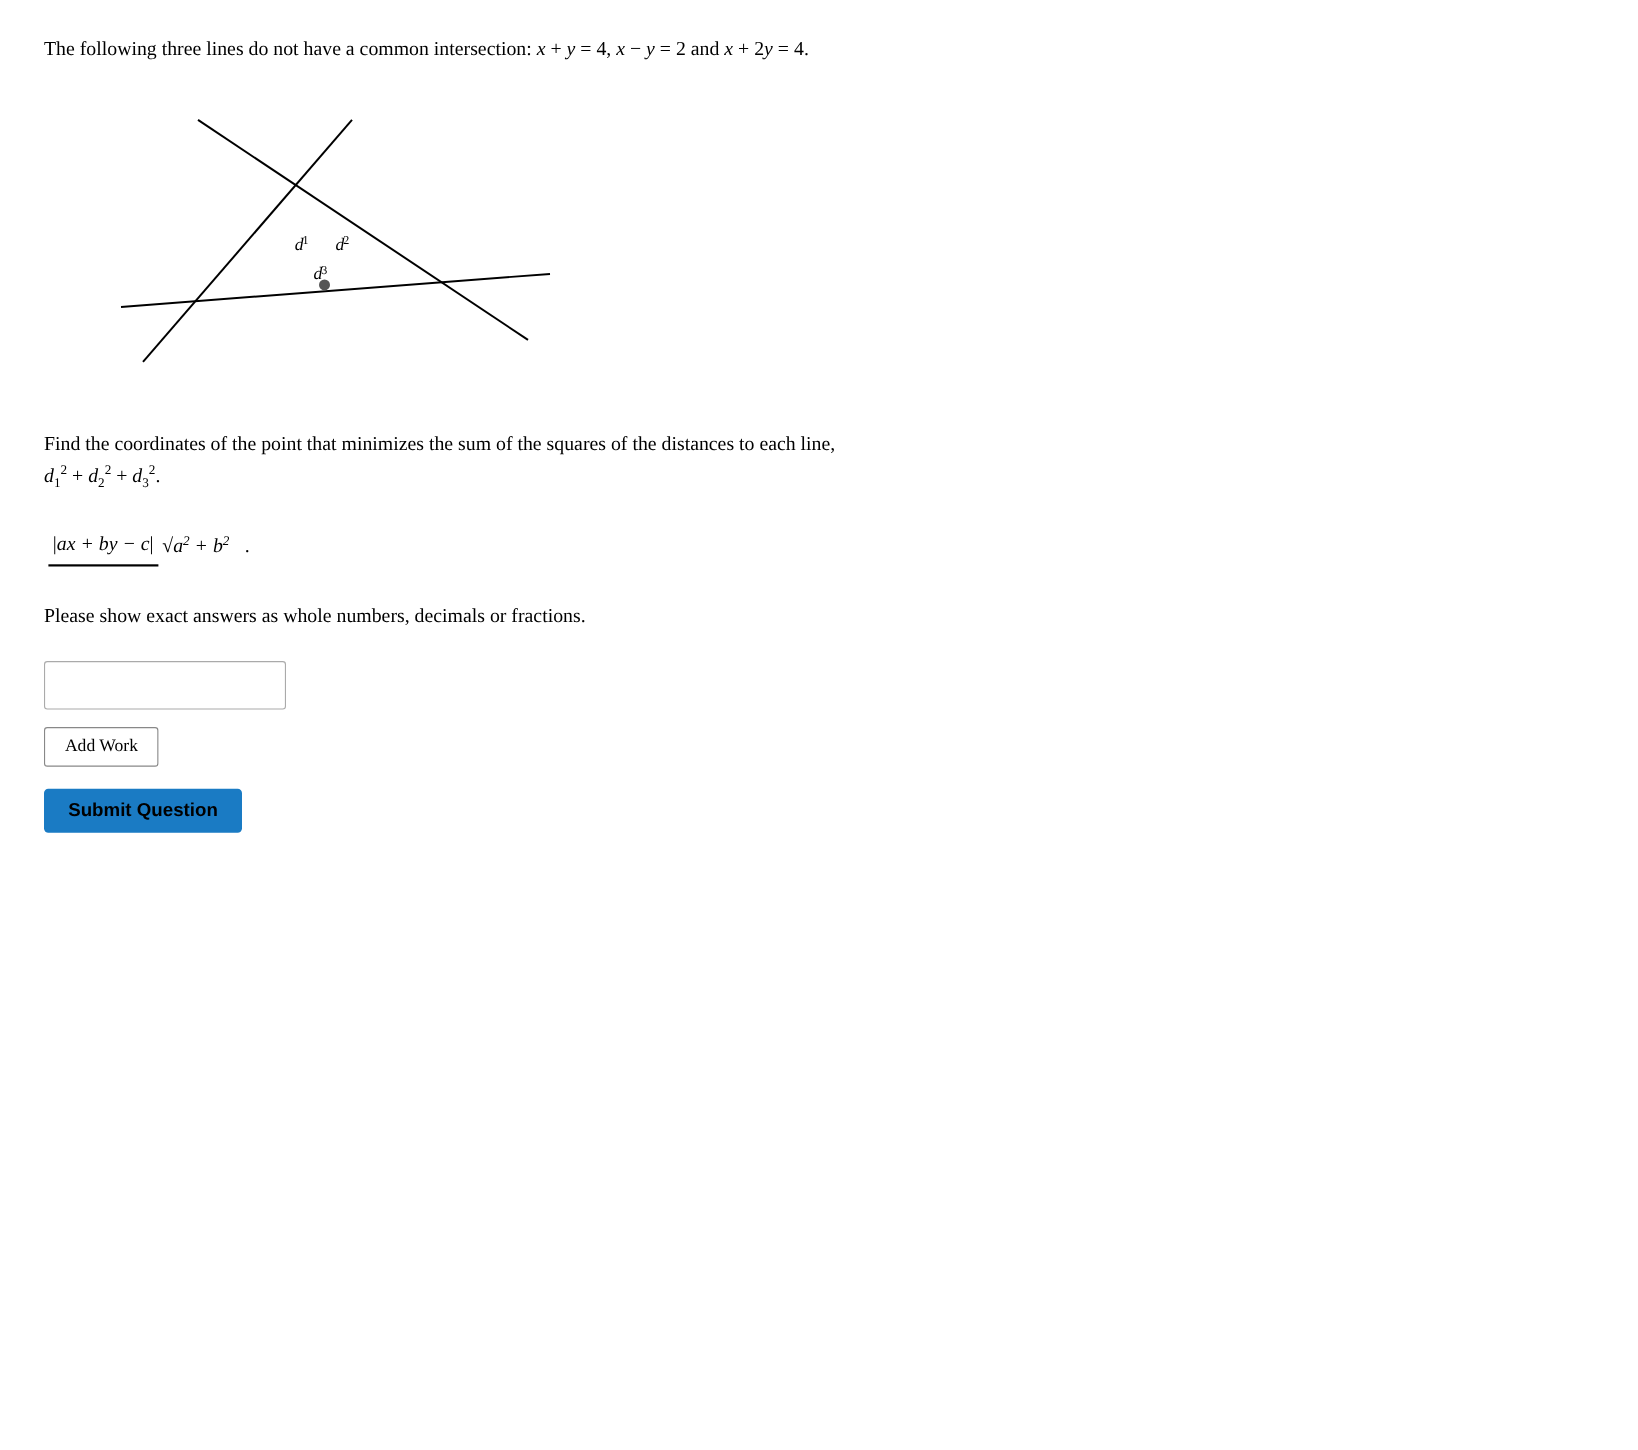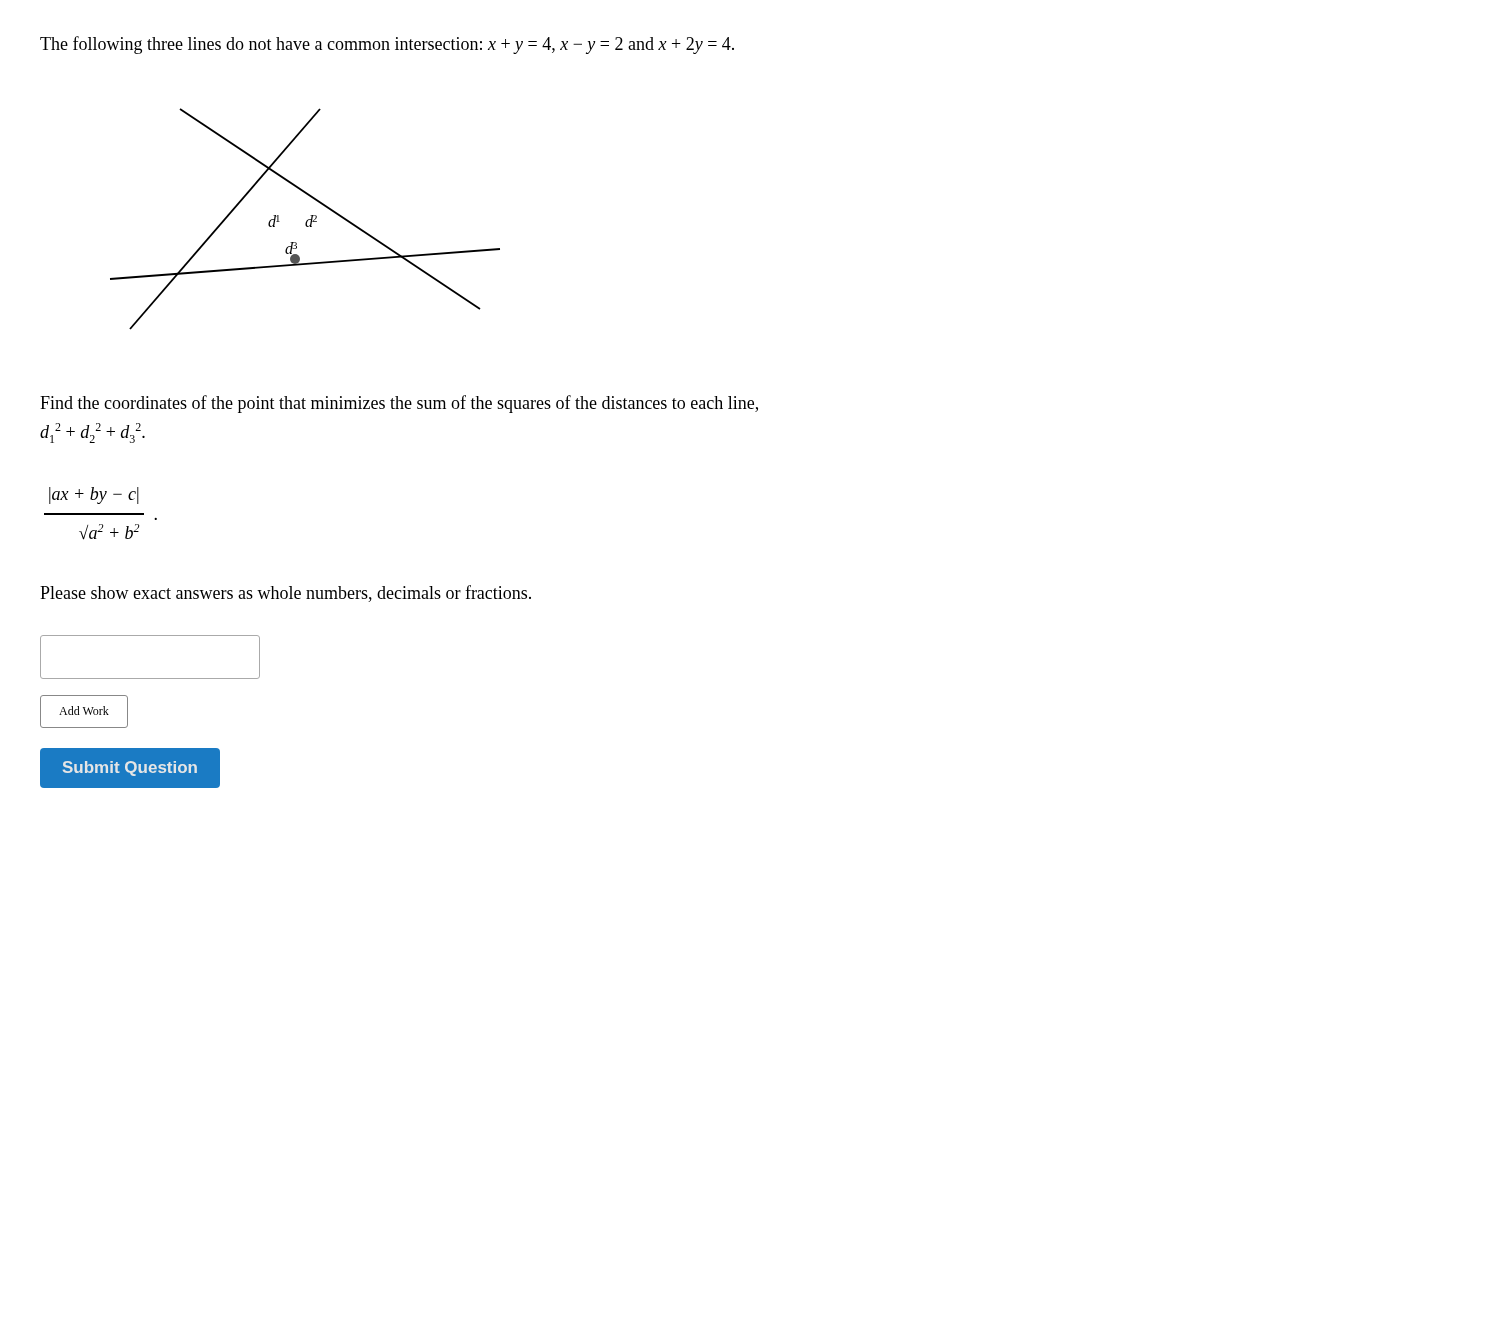--- a/index.html
+++ b/index.html
@@ -32,22 +32,21 @@
     .hint-section {
       margin: 30px 0;
       line-height: 1.8;
       display: flex;
       align-items: center;
       flex-wrap: wrap;
       gap: 6px;
     }
     .hint-fraction {
       display: inline-flex;
-      flex-direction: column;
-      align-items: flex-end;
+      align-items: flex-start;
       vertical-align: middle;
       margin: 0 4px;
     }
     .hint-fraction .numerator {
       border-bottom: 2px solid #000;
       padding: 0 4px 2px 4px;
       font-style: italic;
       font-size: 18px;
     }
     .hint-fraction .denominator {
@@ -68,33 +67,33 @@
       padding: 6px 10px;
       font-size: 16px;
       margin-bottom: 16px;
     }
     .add-work-button {
       display: inline-block;
       padding: 8px 18px;
       border: 1.5px solid #888;
       border-radius: 3px;
       background: #fff;
-      font-size: 12px;
+      font-size: 16px;
       cursor: pointer;
       margin-bottom: 20px;
       font-family: Georgia, serif;
       text-align: center;
     }
     .submit-button {
       display: inline-block;
       padding: 10px 22px;
       border: none;
       border-radius: 4px;
       background: #1a7bc4;
-      color: #e5e5e5;
+      color: #000000;
       font-size: 17px;
       font-weight: bold;
       cursor: pointer;
       font-family: Arial, sans-serif;
     }
     .math-italic { font-style: italic; }
     .abs-bars { font-style: normal; }
     sup { font-size: 12px; vertical-align: super; }
     sub { font-size: 12px; vertical-align: sub; }
   </style>

